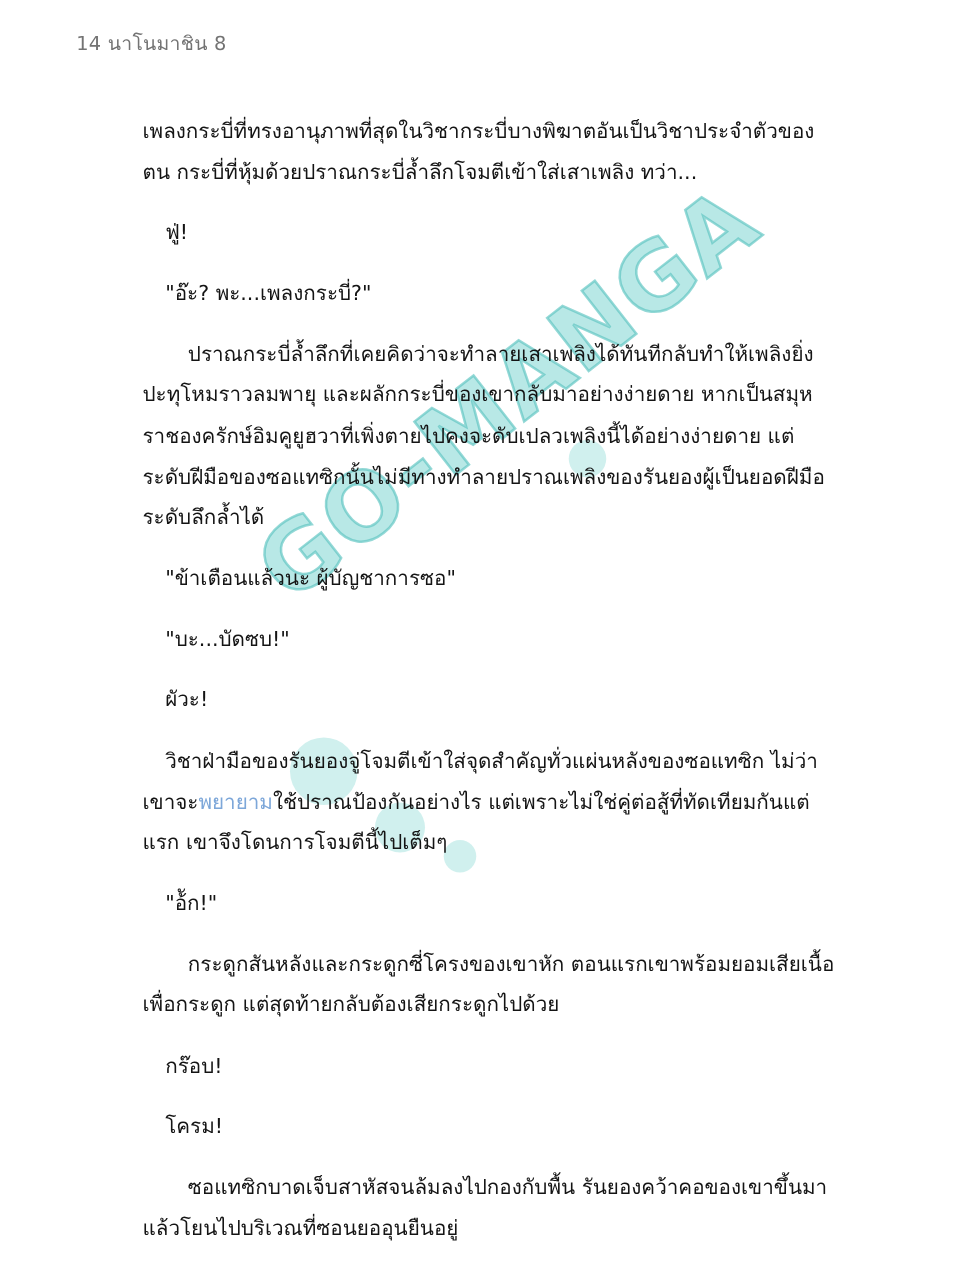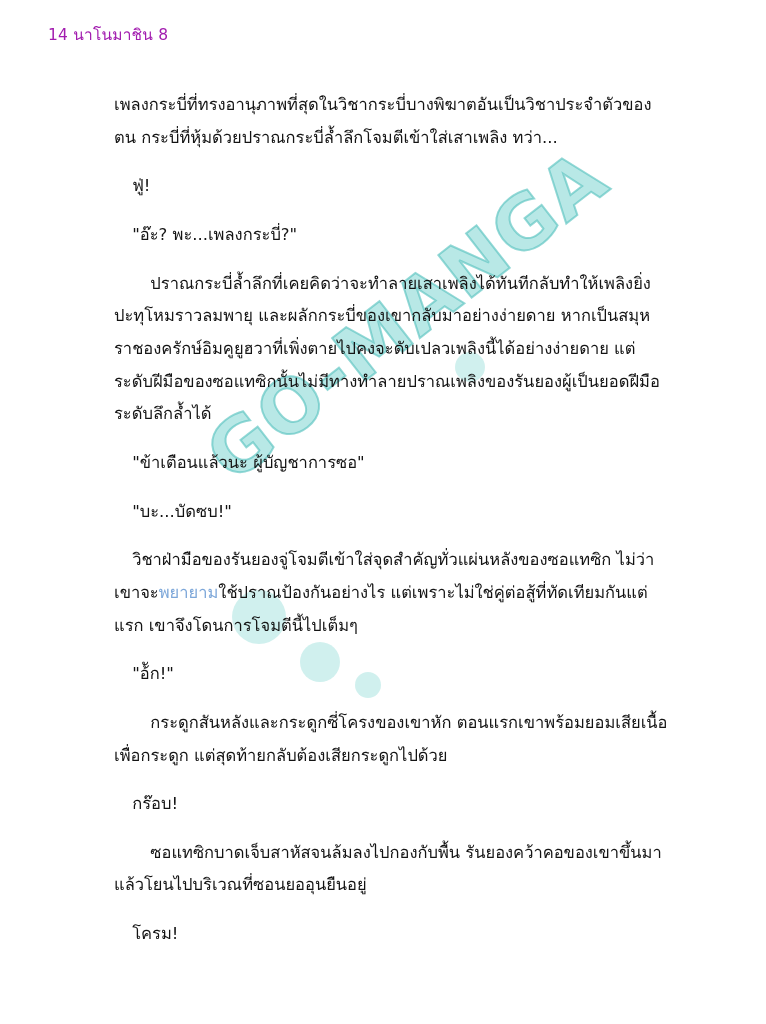--- a/index.html
+++ b/index.html
@@ -17,23 +17,23 @@
   }
   .page {
     position: relative;
     width: 766px;
     height: 1024px;
     box-sizing: border-box;
     padding: 22px 70px 0 48px;
   }
   .header {
     font-size: 15.5px;
-    color: #a21caf;
+    color: #737373;
     letter-spacing: 0.2px;
-    margin: 0 0 42px 0;
+    margin: 0 0 42px 13px;
     white-space: nowrap;
   }
   .body-text {
     position: relative;
     z-index: 2;
     margin-left: 50px;
     margin-right: 10px;
     font-size: 16.5px;
     line-height: 1.98;
     color: #141414;
@@ -106,21 +106,22 @@
     <div class="wm-dot d4"></div>
   </div>
 
   <div class="body-text">
     <p class="para noindent">เพลงกระบี่ที่ทรงอานุภาพที่สุดในวิชากระบี่บางพิฆาตอันเป็นวิชาประจำตัวของตน กระบี่ที่หุ้มด้วยปราณกระบี่ล้ำลึกโจมตีเข้าใส่เสาเพลิง ทว่า...</p>
     <p class="para excl">ฟู่!</p>
     <p class="para quote">"อ๊ะ? พะ...เพลงกระบี่?"</p>
     <p class="para">ปราณกระบี่ล้ำลึกที่เคยคิดว่าจะทำลายเสาเพลิงได้ทันทีกลับทำให้เพลิงยิ่งปะทุโหมราวลมพายุ และผลักกระบี่ของเขากลับมาอย่างง่ายดาย หากเป็นสมุหราชองครักษ์อิมคูยูฮวาที่เพิ่งตายไปคงจะดับเปลวเพลิงนี้ได้อย่างง่ายดาย แต่ระดับฝีมือของซอแทซิกนั้นไม่มีทางทำลายปราณเพลิงของรันยองผู้เป็นยอดฝีมือระดับลึกล้ำได้</p>
     <p class="para quote">"ข้าเตือนแล้วนะ ผู้บัญชาการซอ"</p>
     <p class="para quote">"บะ...บัดซบ!"</p>
+    <p class="para excl">ผัวะ!</p>
     <p class="para quote">วิชาฝ่ามือของรันยองจู่โจมตีเข้าใส่จุดสำคัญทั่วแผ่นหลังของซอแทซิก ไม่ว่าเขาจะ<span class="hl">พยายาม</span>ใช้ปราณป้องกันอย่างไร แต่เพราะไม่ใช่คู่ต่อสู้ที่ทัดเทียมกันแต่แรก เขาจึงโดนการโจมตีนี้ไปเต็มๆ</p>
     <p class="para quote">"อ้ัก!"</p>
     <p class="para">กระดูกสันหลังและกระดูกซี่โครงของเขาหัก ตอนแรกเขาพร้อมยอมเสียเนื้อเพื่อกระดูก แต่สุดท้ายกลับต้องเสียกระดูกไปด้วย</p>
     <p class="para excl">กร๊อบ!</p>
+    <p class="para excl">โครม!</p>
     <p class="para">ซอแทซิกบาดเจ็บสาหัสจนล้มลงไปกองกับพื้น รันยองคว้าคอของเขาขึ้นมาแล้วโยนไปบริเวณที่ซอนยออุนยืนอยู่</p>
-    <p class="para excl">โครม!</p>
   </div>
 
 </div>
 
 </body></html>

